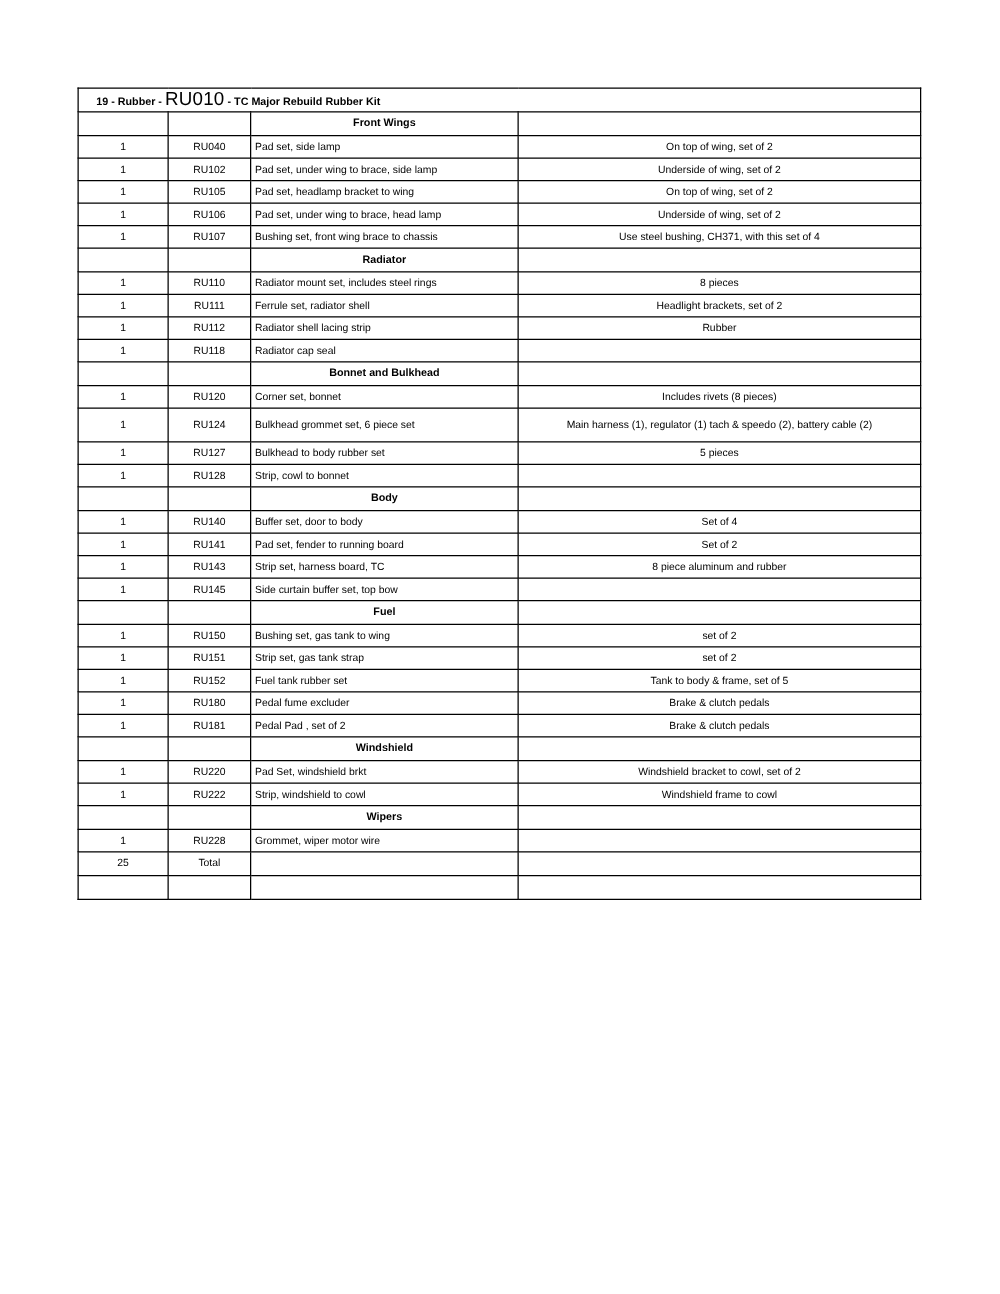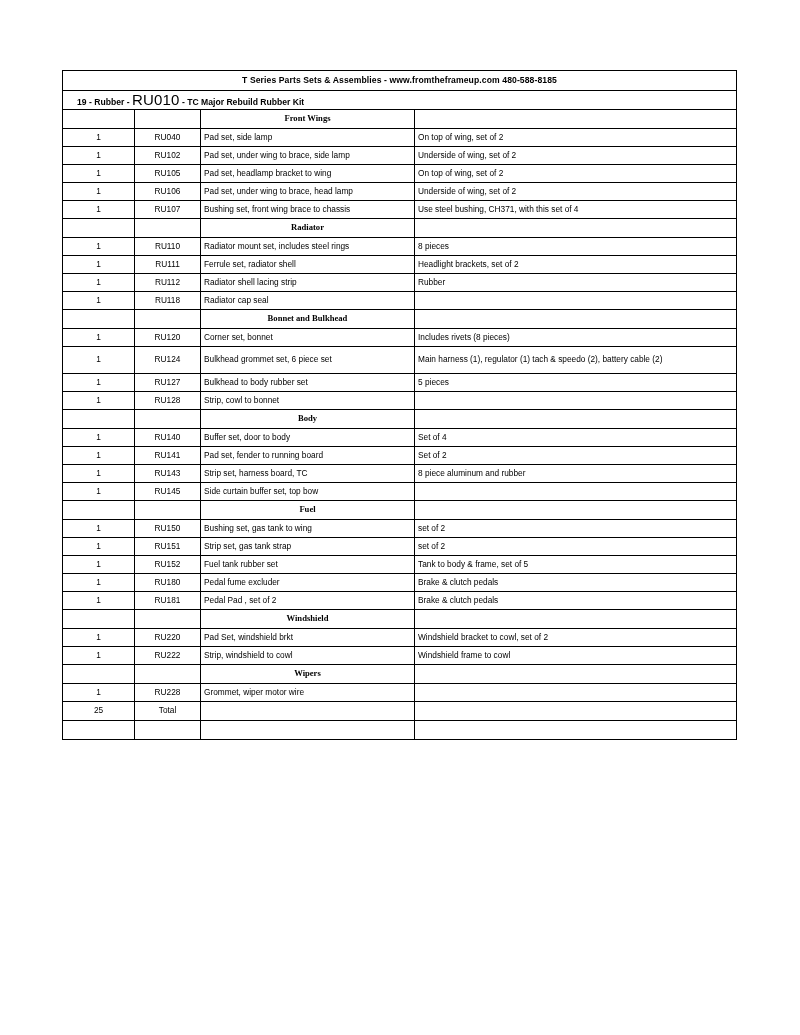--- a/index.html
+++ b/index.html
@@ -41,21 +41,21 @@
   }
   
   col.c-qty   { width: 72px; }
   col.c-part  { width: 66px; }
   col.c-desc  { width: 214px; }
   col.c-notes { width: 322px; }
 
   td.qty   { text-align: center; }
   td.part  { text-align: center; }
   td.desc  { text-align: left; }
-  td.notes { text-align: left; }
+  td.notes { text-align: center; }
 
   
   tr.title-row td {
     height: 20px;
     text-align: center;
     font-weight: bold;
     font-size: 8.6px;
     letter-spacing: 0.1px;
   }
   
@@ -73,21 +73,20 @@
     font-weight: normal;
     font-size: 15px;
     vertical-align: baseline;
     letter-spacing: 0.2px;
   }
   
   tr.section-row td.desc {
     text-align: center;
     font-weight: bold;
     font-size: 8.6px;
-    font-family: Liberation Serif, serif;
   }
   tr.section-row td { height: 19px; }
 
   
   tr.tall td { height: 27px; }
 
   tr.total-row td { height: 19px; }
   tr.blank-row td { height: 19px; }
 
   b { font-weight: normal; }
@@ -97,23 +96,20 @@
 
 <div id="sheet">
   <table class="parts">
     <colgroup>
       <col class="c-qty">
       <col class="c-part">
       <col class="c-desc">
       <col class="c-notes">
     </colgroup>
     <tbody>
-      <tr class="title-row">
-        <td colspan="4">T Series Parts Sets &amp; Assemblies - www.fromtheframeup.com   480-588-8185</td>
-      </tr>
       <tr class="kit-row">
         <td colspan="4"><span class="kit-pre">19 - Rubber - </span><span class="kit-code">RU010</span><span class="kit-post"> - TC Major Rebuild Rubber Kit</span></td>
       </tr>
 
     <tr class="section-row">
           <td class="qty"></td>
           <td class="part"></td>
           <td class="desc">Front Wings</td>
           <td class="notes"></td>
         </tr>

